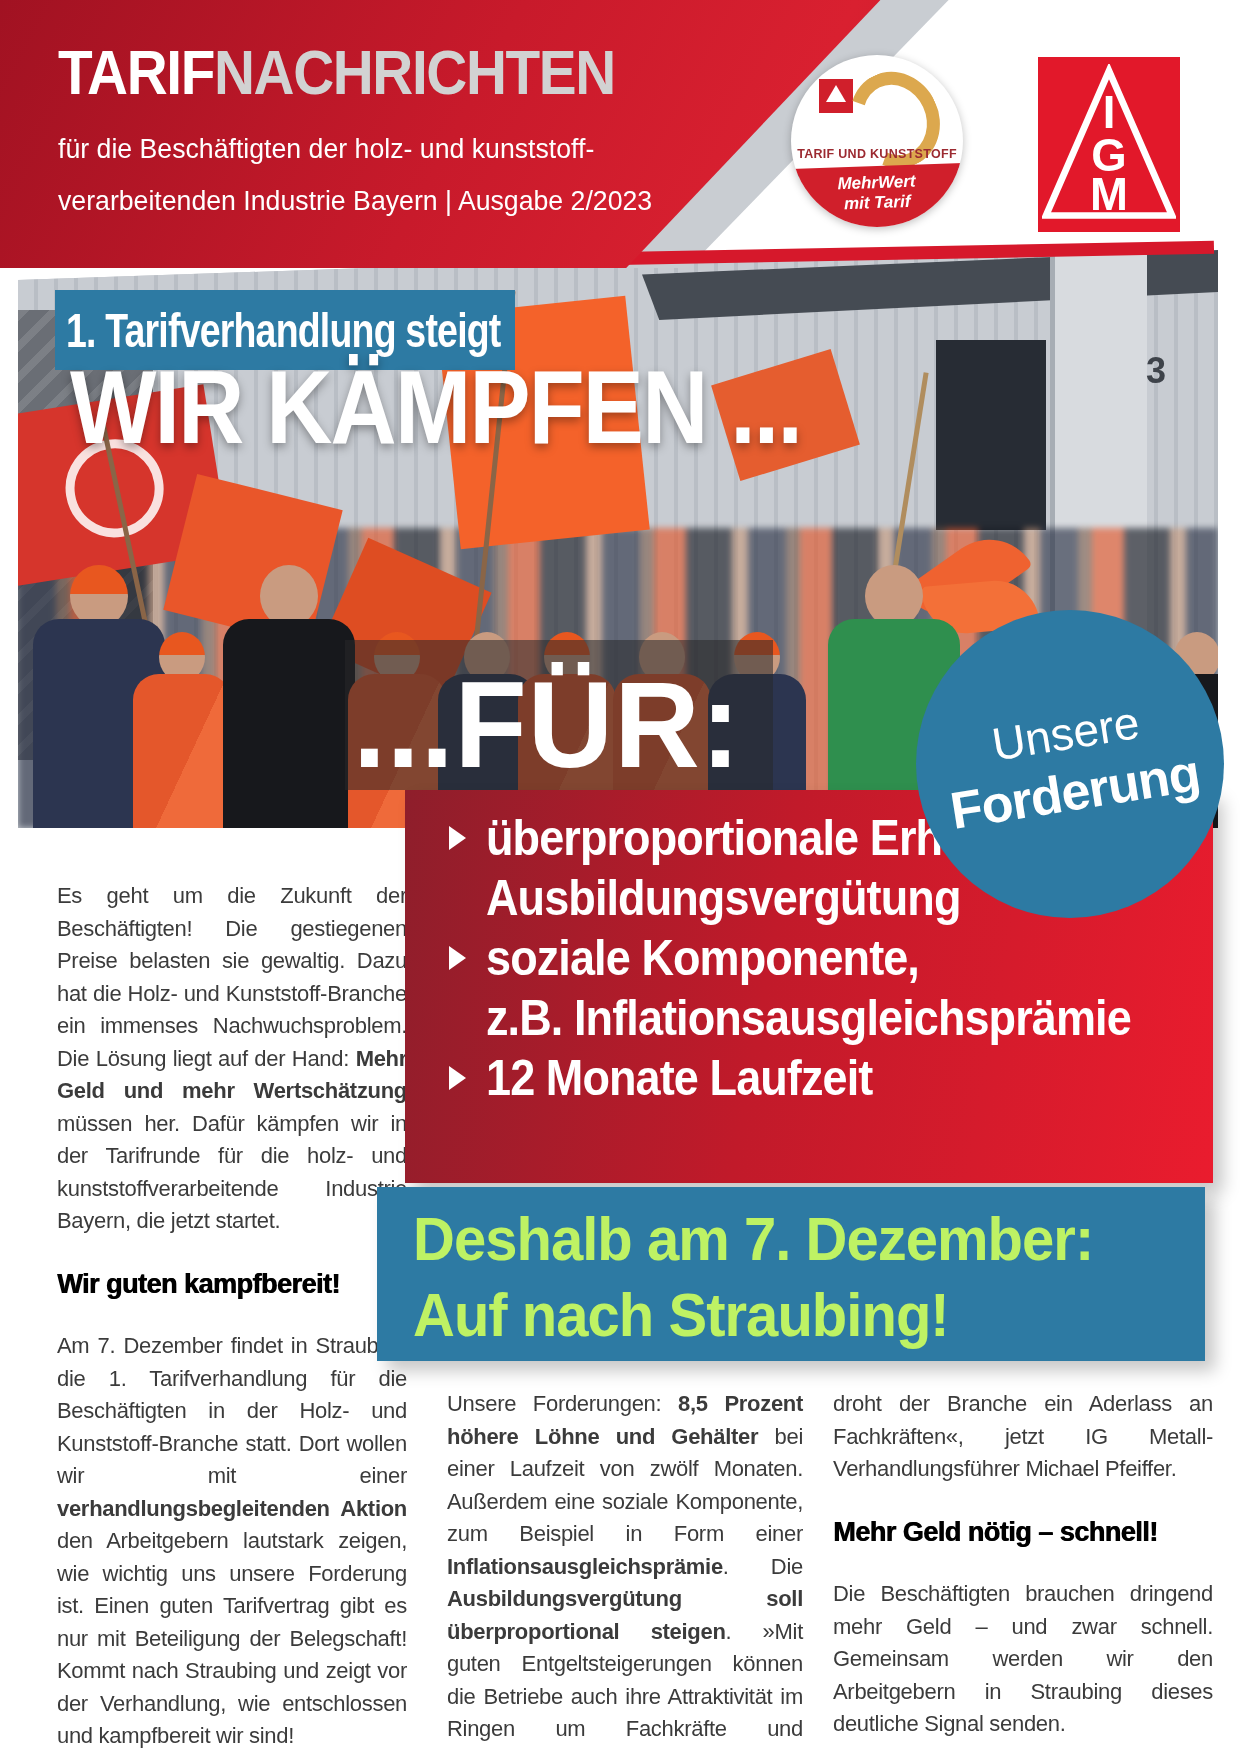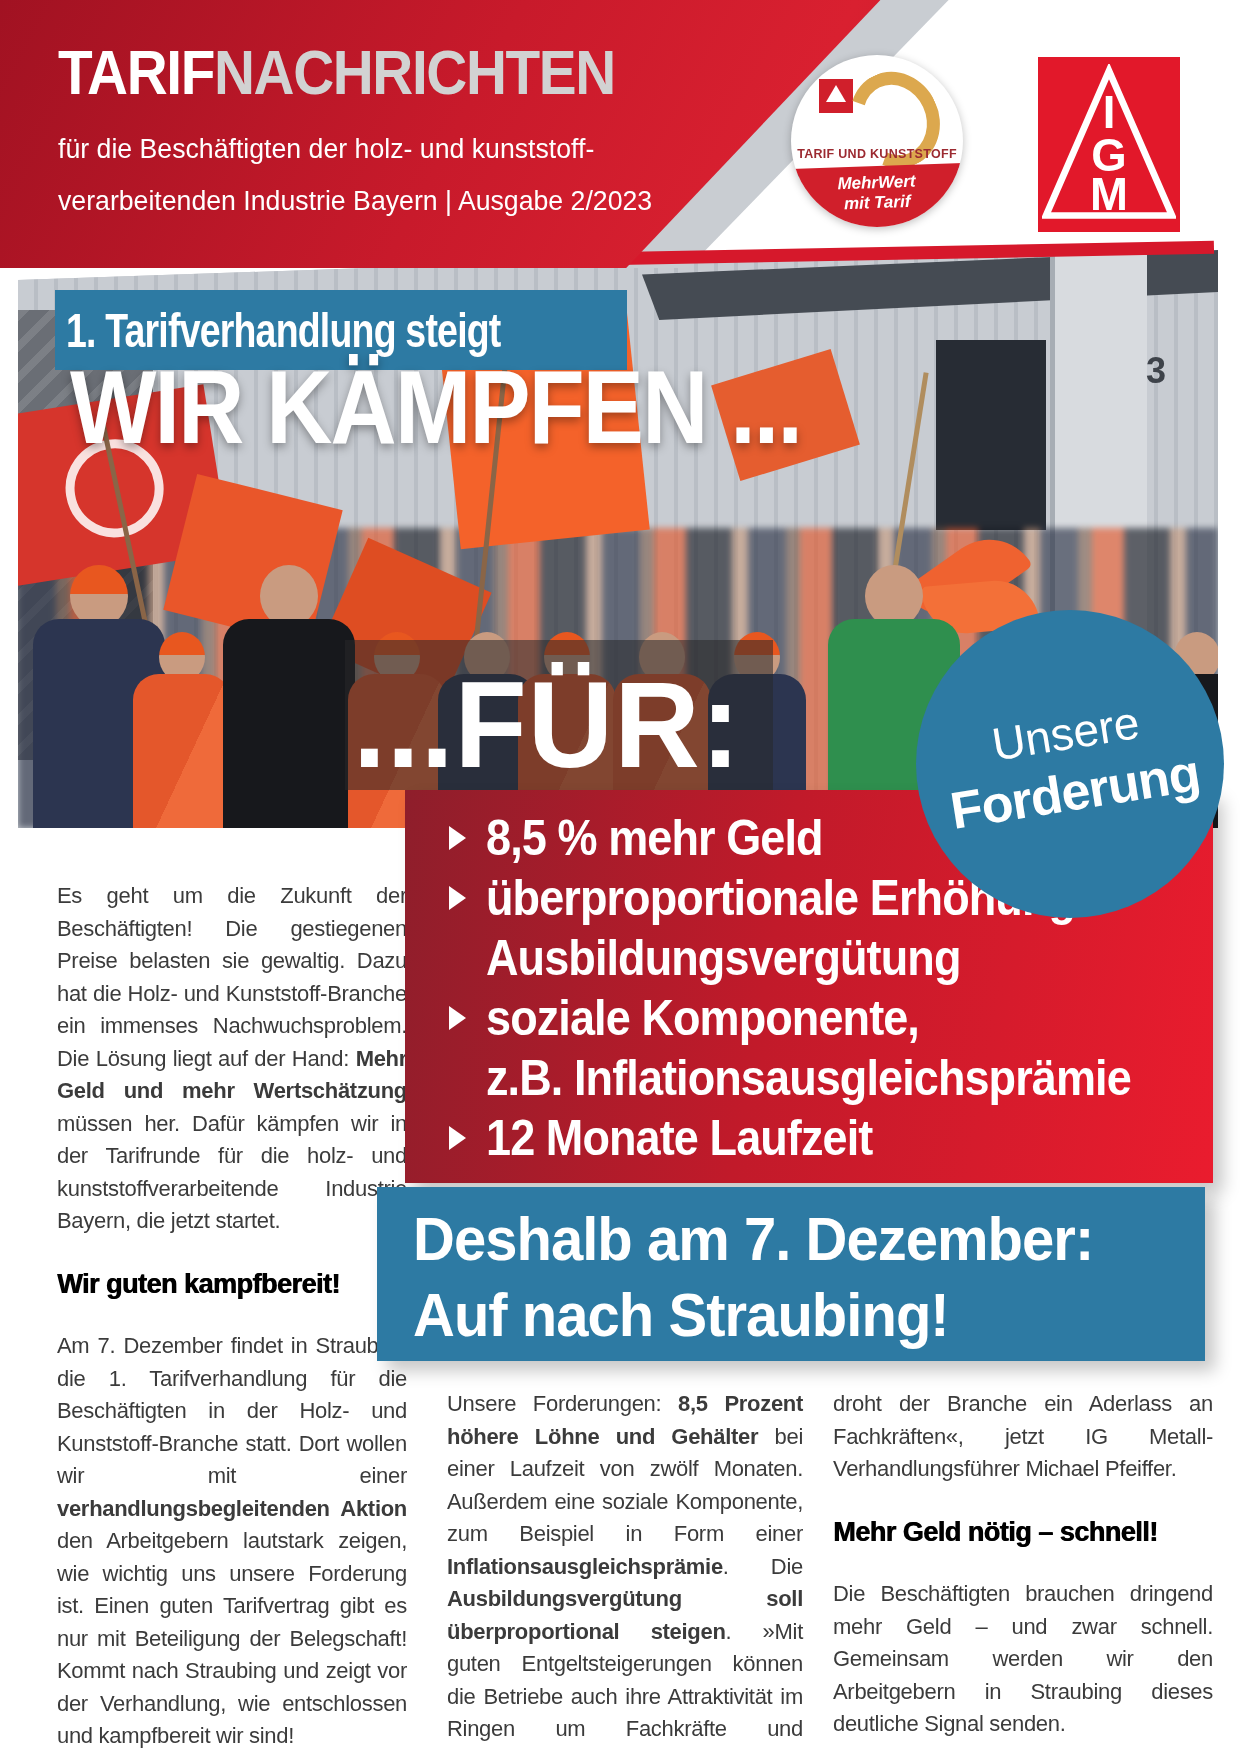--- a/index.html
+++ b/index.html
@@ -84,21 +84,21 @@
   .person .torso{width:98px;height:160px;border-radius:26px 26px 0 0;margin-top:-8px;}
   .vest .torso{background:linear-gradient(115deg,#e4572b 55%,#ef6a3a 55%);}
   .navy .torso{background:#2c3550;}
   .black .torso{background:#17181c;}
   .green .torso{background:#2f8f4e;}
   .lightblue .torso{background:#7c93ad;}
   .big .torso{width:132px;height:215px;}
   .big .head{width:58px;height:62px;}
 
   
-  .kicker{position:absolute;left:55px;top:290px;width:572px;height:80px;z-index:6;
+  .kicker{position:absolute;left:55px;top:290px;width:460px;height:80px;z-index:6;
           background:var(--teal,#2d7aa3);display:flex;align-items:center;overflow:hidden;color:#fff;}
   .kicker span{font-size:48px;font-weight:800;letter-spacing:-1px;padding-left:14px;
           transform:scaleX(.78);transform-origin:left;white-space:nowrap;}
   .headline{position:absolute;left:70px;top:348px;z-index:6;color:#fff;font-size:104px;
           font-weight:900;letter-spacing:-2px;transform:scaleX(.88);transform-origin:left;
           white-space:nowrap;text-shadow:0 4px 10px rgba(0,0,0,.35);}
   .fuer-box{position:absolute;left:345px;top:640px;width:428px;height:150px;z-index:4;
           background:rgba(40,40,42,.55);}
   .fuer-text{position:absolute;left:8px;bottom:4px;color:#fff;font-size:122px;font-weight:900;
           letter-spacing:1px;line-height:1;transform:scaleX(.97);transform-origin:left;
@@ -116,21 +116,21 @@
            padding:18px 0 0 44px;color:#fff;}
   .d-item{display:flex;}
   .d-arrow{width:0;height:0;border-top:12px solid transparent;border-bottom:12px solid transparent;
            border-left:17px solid #fff;margin:18px 20px 0 0;flex:none;}
   .d-lines{font-size:50px;font-weight:800;letter-spacing:-1px;line-height:60px;
            transform:scaleX(.9);transform-origin:left;white-space:nowrap;}
 
   
   .banner{position:absolute;left:377px;top:1187px;width:828px;height:174px;z-index:5;
           background:var(--teal,#2d7aa3);box-shadow:10px 10px 16px rgba(0,0,0,.22);
-          box-sizing:border-box;padding:14px 0 0 36px;color:#ffffff;}
+          box-sizing:border-box;padding:14px 0 0 36px;color:#bef264;}
   .banner div{font-size:61px;font-weight:800;letter-spacing:-1px;line-height:76px;
           transform:scaleX(.95);transform-origin:left;white-space:nowrap;}
 
   
   .col{position:absolute;z-index:4;color:var(--body-text,#3b3b3b);font-size:22px;
        line-height:32.5px;text-align:justify;letter-spacing:-.3px;}
   .col p{margin:0 0 30px;}
   .col b{font-weight:700;}
   .subhead{font-size:27px;font-weight:900;color:#000;letter-spacing:-.5px;margin:0 0 30px;
            text-align:left;text-shadow:.7px 0 0 #000;}
@@ -254,26 +254,20 @@
     <div class="circle-inner">
       <span class="cb1">Unsere</span>
       <span class="cb2">Forderung</span>
     </div>
   </div>
 
   <div class="demands">
     <div class="d-item">
       <span class="d-arrow"></span>
       <div class="d-lines">
-        <div>8,5 % mehr Geld</div>
-      </div>
-    </div>
-    <div class="d-item">
-      <span class="d-arrow"></span>
-      <div class="d-lines">
         <div>überproportionale Erhöhung</div>
         <div>Ausbildungsvergütung</div>
       </div>
     </div>
     <div class="d-item">
       <span class="d-arrow"></span>
       <div class="d-lines">
         <div>soziale Komponente,</div>
         <div>z.B. Inflationsausgleichsprämie</div>
       </div>

